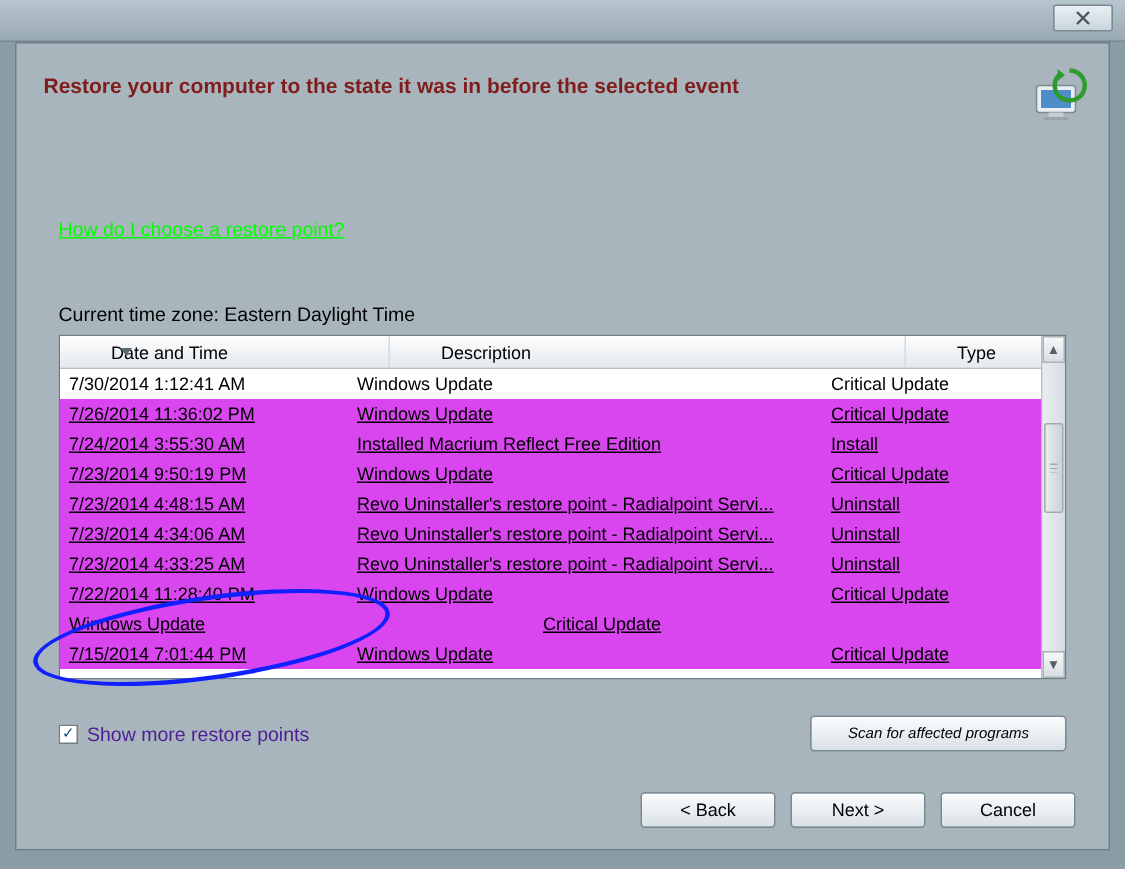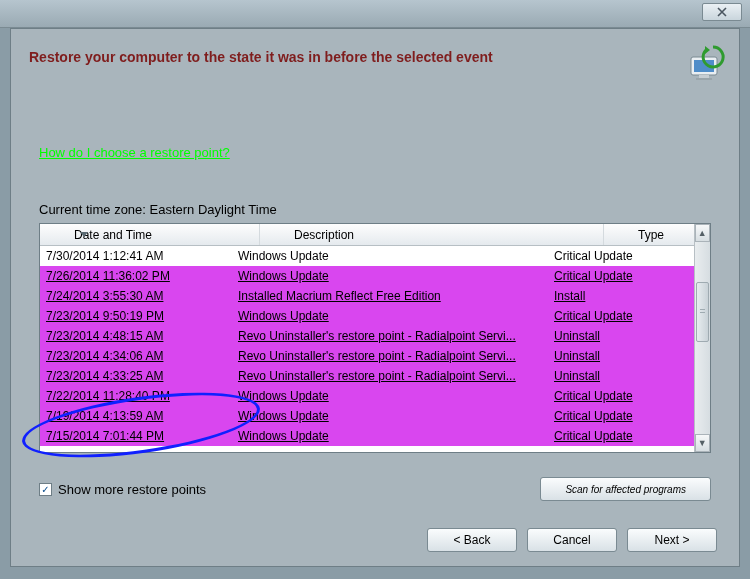--- a/index.html
+++ b/index.html
@@ -185,21 +185,21 @@
     width: 13px; height: 13px;
     background: #fff;
     border: 1px solid #6e7e86;
     display: flex;
     align-items: center;
     justify-content: center;
     font-size: 10px;
     color: #0a4d8c;
     cursor: pointer;
   }
-  .chk-lbl { font-size: 13px; color:#000000; }
+  .chk-lbl { font-size: 13px; color:#4c1d95; }
 
   .scan-btn {
     height: 24px;
     padding: 0 24px;
     background: linear-gradient(to bottom,#fafcfd,#d9e1e6);
     border: 1px solid #7a8a92;
     border-radius: 3px;
     font-size: 10px;
     color:#000;
     cursor:pointer;
@@ -314,21 +314,20 @@
               <div class="td col-date">7/23/2014 4:33:25 AM</div>
               <div class="td col-desc">Revo Uninstaller's restore point - Radialpoint Servi...</div>
               <div class="td col-type">Uninstall</div>
             </div>
             <div class="tr sel">
               <div class="td col-date">7/22/2014 11:28:40 PM</div>
               <div class="td col-desc">Windows Update</div>
               <div class="td col-type">Critical Update</div>
             </div>
             <div class="tr sel">
-              <div class="td col-date">7/19/2014 4:13:59 AM</div>
               <div class="td col-desc">Windows Update</div>
               <div class="td col-type">Critical Update</div>
             </div>
             <div class="tr sel">
               <div class="td col-date">7/15/2014 7:01:44 PM</div>
               <div class="td col-desc">Windows Update</div>
               <div class="td col-type">Critical Update</div>
             </div>
           </div>
       </div>
@@ -349,17 +348,17 @@
       <div class="scan-btn">Scan for affected programs</div>
     </div>
 
     
     <div class="circle-annot" style="left:-18px; top:252px; width:240px; height:56px;"></div>
 
   </div>
 
   <div class="footer">
     <div class="nav-btn">&lt; Back</div>
+    <div class="nav-btn">Next &gt;</div>
     <div class="nav-btn">Cancel</div>
-    <div class="nav-btn">Next &gt;</div>
   </div>
 
 </div>
 
 </body></html>

